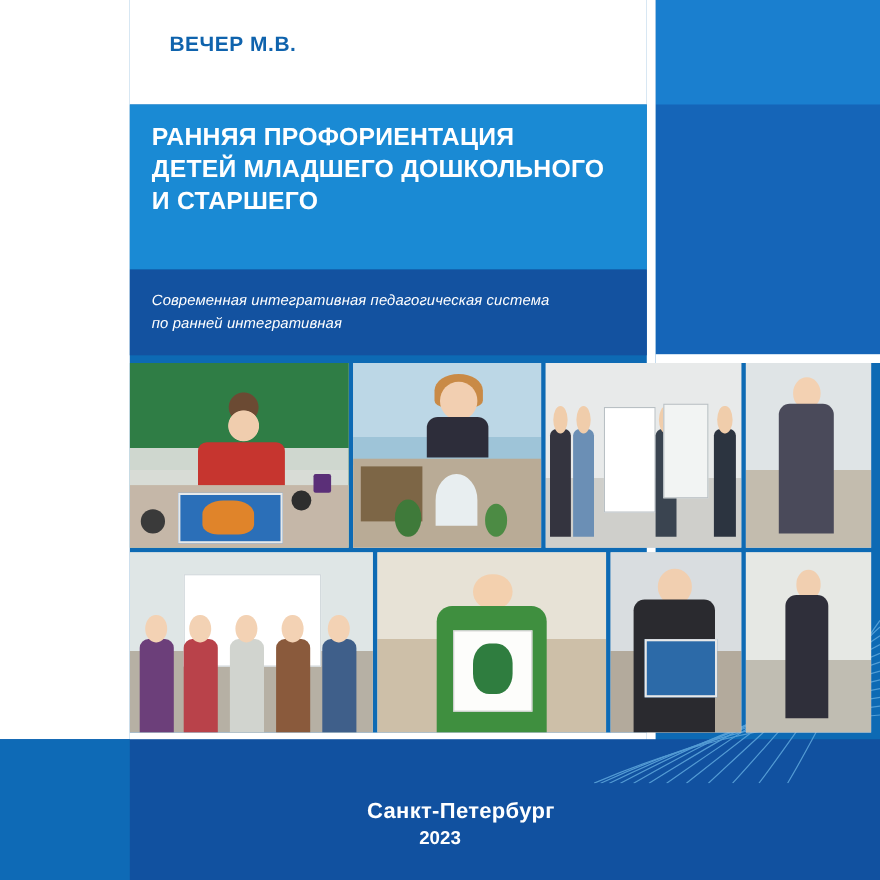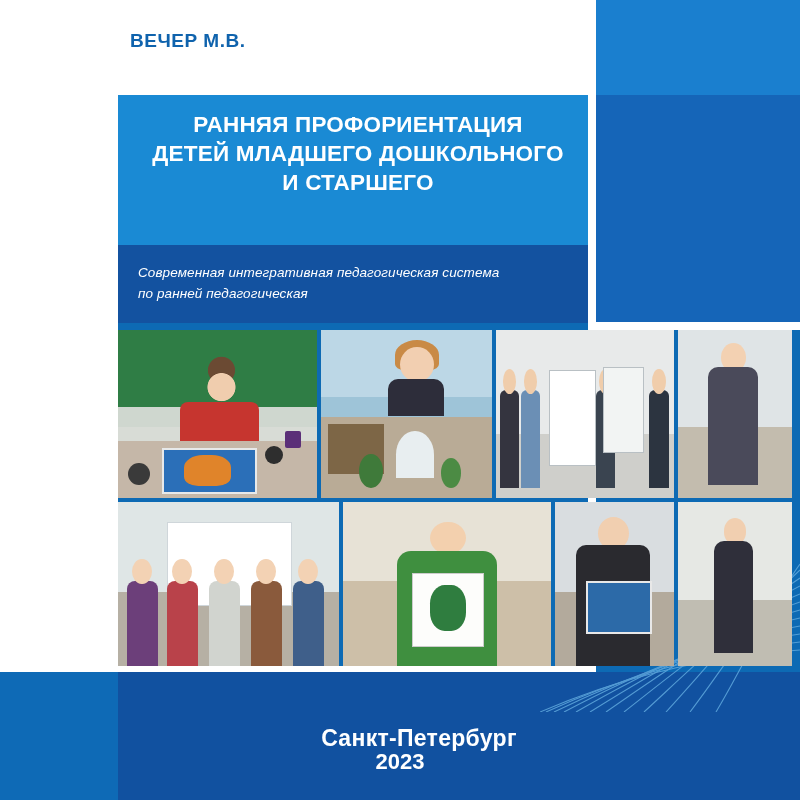--- a/index.html
+++ b/index.html
@@ -100,36 +100,35 @@
     right: 0;
     bottom: 88px;
     width: 260px;
     height: 150px;
     pointer-events: none;
   }
 
   
   .author {
     position: absolute;
-    left: 130px;
+    left: 154px;
     top: 30px;
     font-size: 19px;
     font-weight: bold;
     letter-spacing: 0.5px;
     color: #0f63ad;
   }
 
   
   .title-block {
     position: absolute;
     left: 138px;
     top: 110px;
     width: 440px;
     color: #ffffff;
-    text-align: center;
   }
   .title-line {
     font-size: 22.5px;
     font-weight: bold;
     line-height: 29px;
     letter-spacing: 0.2px;
     white-space: nowrap;
   }
 
   
@@ -254,28 +253,28 @@
   
   .footer {
     position: absolute;
     left: 0;
     top: 726px;
     width: 800px;
     text-align: center;
     color: #ffffff;
   }
   .city {
-    font-size: 23px;
+    font-size: 20px;
     font-weight: bold;
     letter-spacing: 0.3px;
     line-height: 24px;
     padding-left: 38px;
   }
   .year {
-    font-size: 22px;
+    font-size: 17px;
     font-weight: bold;
     line-height: 24px;
   }
 </style>
 </head>
 <body>
 
 <div id="cover">
 
   <div class="bg-left-white"></div>
@@ -311,21 +310,21 @@
   <div class="author">ВЕЧЕР М.В.</div>
 
   <div class="title-block">
     <div class="title-line">РАННЯЯ ПРОФОРИЕНТАЦИЯ</div>
     <div class="title-line">ДЕТЕЙ МЛАДШЕГО ДОШКОЛЬНОГО</div>
     <div class="title-line">И СТАРШЕГО</div>
   </div>
 
   <div class="subtitle-block">
     <div class="subtitle-line">Современная интегративная педагогическая система</div>
-    <div class="subtitle-line">по ранней педагогическая</div>
+    <div class="subtitle-line">по ранней интегративная</div>
   </div>
 
   <div class="collage">
 
     <div class="photo p1">
       <div class="ph-inner">
         <div class="shirt"></div>
         <div class="table"></div>
         <div class="art"></div>
         <div class="dot1"></div>

